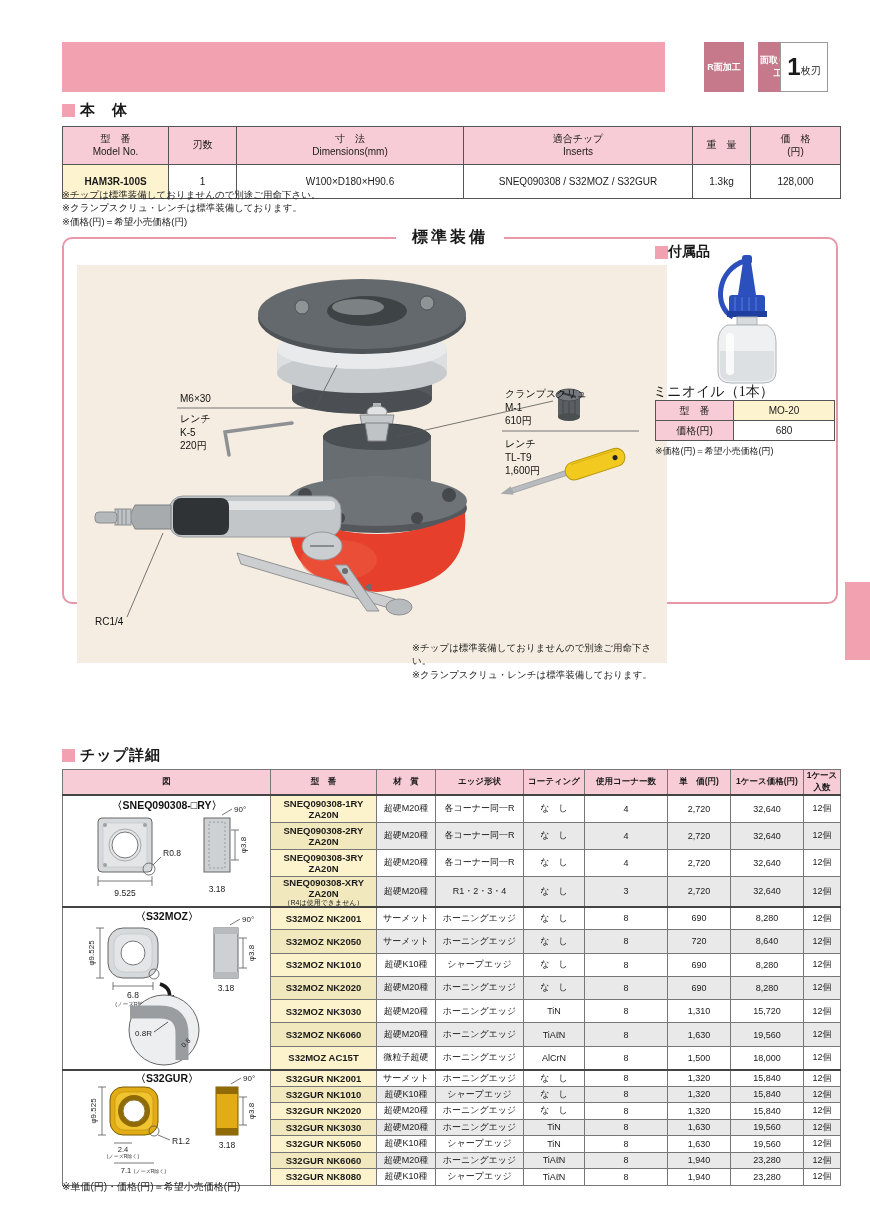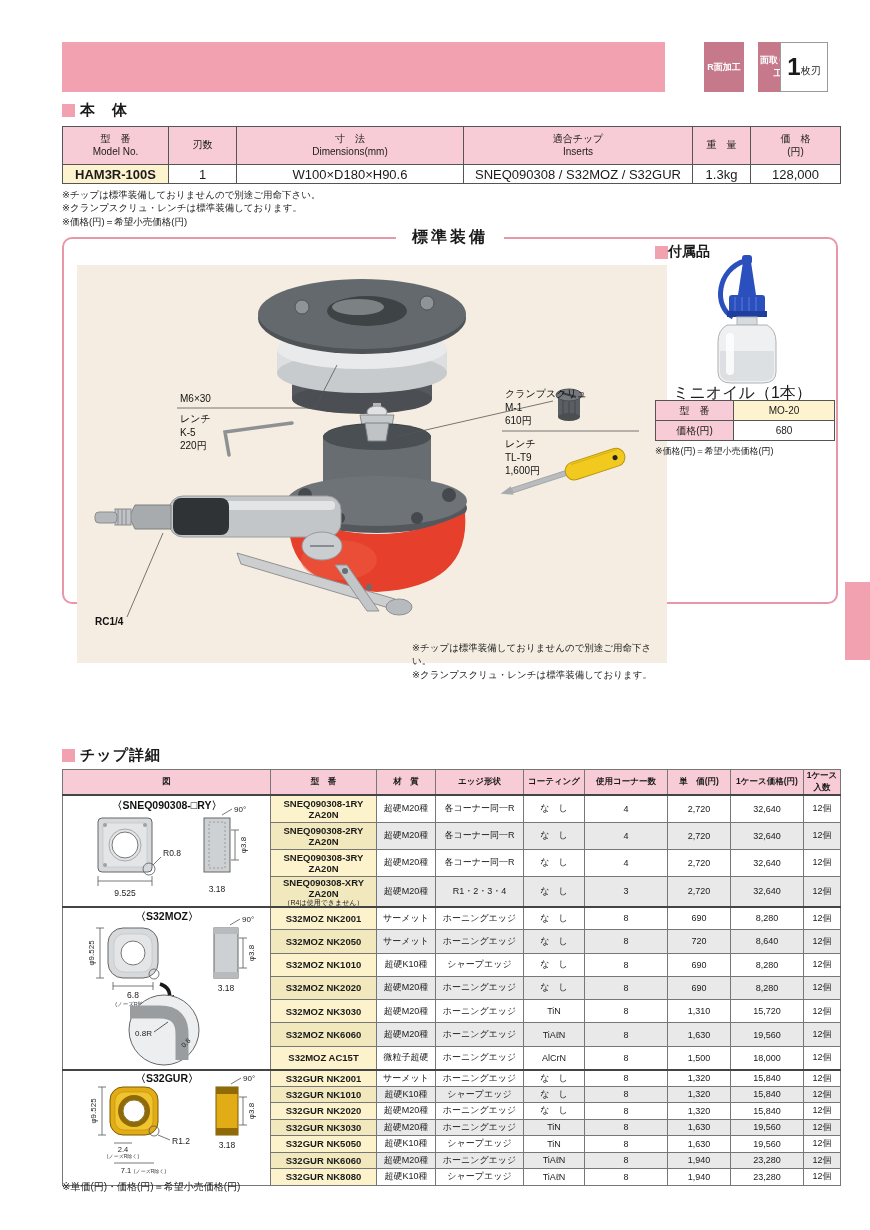--- a/index.html
+++ b/index.html
@@ -19,38 +19,38 @@
   .blade-unit { font-size:10px; font-weight:normal; margin-top:8px; }
 
   
   .sec-title { position:absolute; display:flex; align-items:center; gap:5px; font-size:15px; font-weight:bold; letter-spacing:1px;text-align:center; }
   .sec-sq { width:13px; height:13px; background:#F2A1B0; display:inline-block; }
 
   
   .main-table { position:absolute; left:62px; top:126px; width:778px; border-collapse:collapse; table-layout:fixed; }
   .main-table th, .main-table td { border:1px solid #555; text-align:center; vertical-align:middle; }
   .main-table th { background:#F8CCD6; font-weight:normal; height:38px; font-size:10px; line-height:1.25; }
-  .main-table td { height:19px; font-size:13px; background:#fff; }
+  .main-table td { height:34px; font-size:10px; background:#fff; }
   .main-table td.yellow { background:#FDF3CF; font-weight:bold; }
   .notes { position:absolute; left:62px; top:188px; font-size:9.5px; line-height:1.4; color:#222; }
 
   
   .std-box { position:absolute; left:62px; top:237px; width:776px; height:367px;
              border:2px solid #E897A9; border-radius:10px; background:#fff; }
   .std-title { position:absolute; left:50%; top:0; transform:translate(-50%,-55%); background:#fff;
                padding:0 16px; font-size:16px; font-weight:bold; letter-spacing:3px; white-space:nowrap; }
   .img-area { position:absolute; left:13px; top:26px; width:590px; height:398px; background:#F5EDE1; }
   .img-area svg { position:absolute; left:0; top:0; }
   .callout { position:absolute; font-size:10px; line-height:1.35; color:#111; }
   .box-notes { position:absolute; left:335px; top:376px; font-size:9.5px; line-height:1.4; color:#222; }
 
   
   .acc-title { position:absolute; left:591px; top:4px; display:flex; align-items:center; font-size:14px; font-weight:bold; }
   .acc-bottle { position:absolute; left:633px; top:16px; }
-  .acc-name { position:absolute; left:609px; top:144px; font-size:16px; }
+  .acc-name { position:absolute; left:589px; top:144px; font-size:14px;font-family:Liberation Serif, serif; }
   .acc-table { position:absolute; left:591px; top:161px; width:180px; border-collapse:collapse; }
   .acc-table td { border:1px solid #555; height:20px; font-size:10px; text-align:center; }
   .acc-table td.lbl { background:#F8CCD6; width:78px; }
   .acc-table td.val-y { background:#FDF3CF; }
   .acc-note { position:absolute; left:591px; top:206px; font-size:9px; color:#222; }
 
   .edge-tab { position:absolute; left:845px; top:582px; width:25px; height:78px; background:#F2A1B0; }
 
   
   .chip-title { left:62px; top:746px; }
@@ -234,21 +234,21 @@
       <div class="callout" style="left:428px; top:122px;">
         <div>クランプスクリュ</div>
         <div>M-1</div>
         <div>610円</div>
       </div>
       <div class="callout" style="left:428px; top:172px;">
         <div>レンチ</div>
         <div>TL-T9</div>
         <div>1,600円</div>
       </div>
-      <div class="callout" style="left:18px; top:350px;font-weight:bold;">RC1/4</div>
+      <div class="callout" style="left:18px; top:350px;">RC1/4</div>
       <div class="box-notes">
         <div>※チップは標準装備しておりませんので別途ご用命下さい。</div>
         <div>※クランプスクリュ・レンチは標準装備しております。</div>
       </div>
     </div>
 
     <div class="acc-title">
       <span class="sec-sq"></span>
       <span>付属品</span>
     </div>

